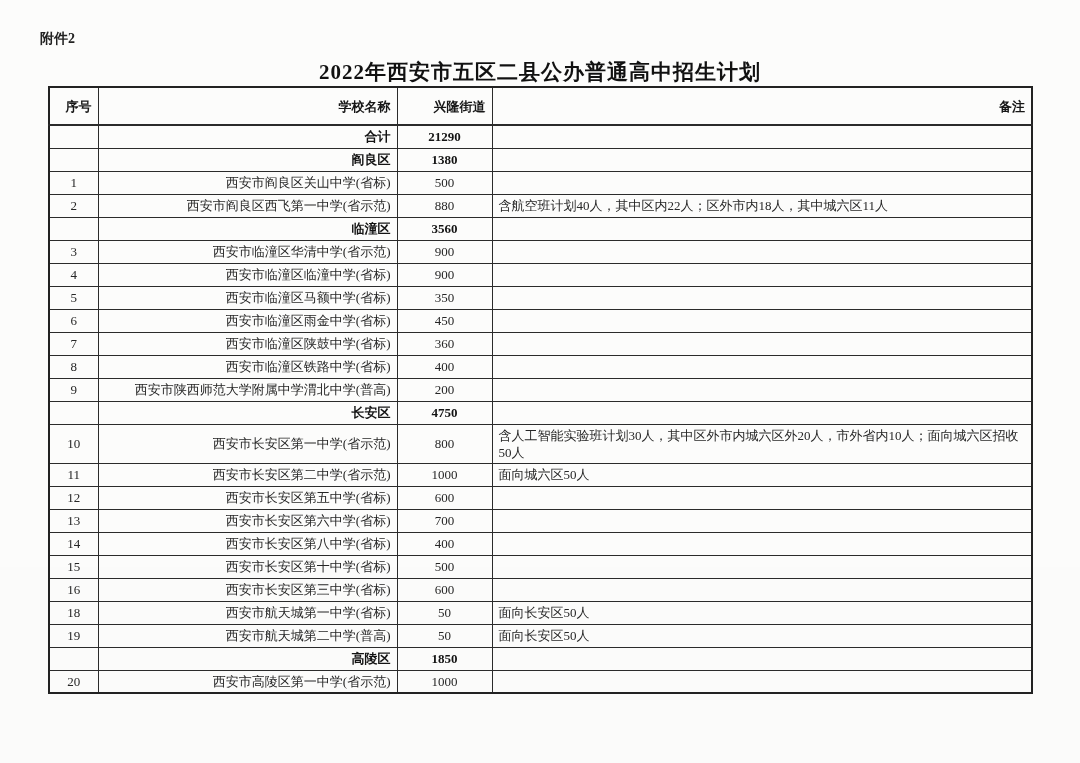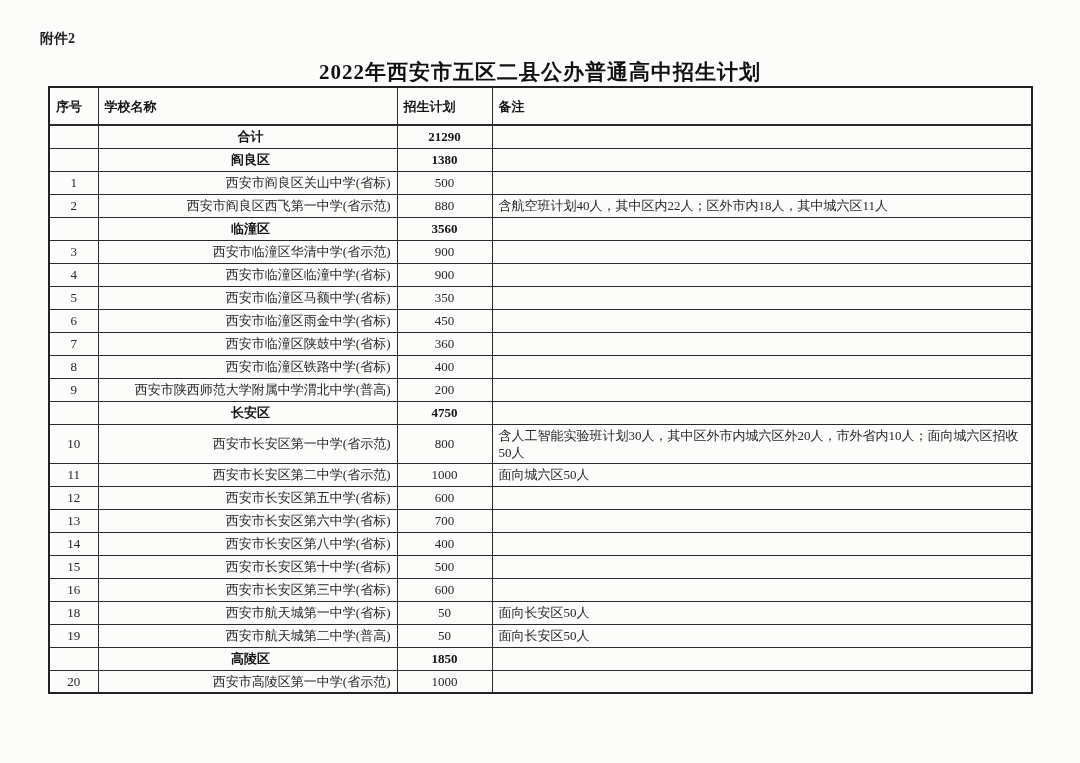--- a/index.html
+++ b/index.html
@@ -40,40 +40,39 @@
   table.enroll th, table.enroll td {
     border: 1px solid #2b2b2b;
     font-size: 13px;
     line-height: 17px;
     padding: 2px 6px;
     vertical-align: middle;
     color: #262626;
   }
   table.enroll thead th {
     font-weight: bold;
-    text-align: left;
+    text-align: right;
     height: 38px;
     border-bottom-width: 2px;
     color: #161616;
   }
   table.enroll { border: 2px solid #222; }
   col.c-no   { width: 49px; }
   col.c-name { width: 299px; }
   col.c-plan { width: 95px; }
   col.c-note { width: 540px; }
   td.c-no   { text-align: center; height: 23px; }
   td.c-name { text-align: right; padding-left: 9px; }
   td.c-plan { text-align: center; }
   td.c-note { text-align: left; padding-left: 9px; }
   tr.row-total td, tr.row-section td {
     font-weight: bold;
     color: #141414;
   }
   tr.row-total td.c-name, tr.row-section td.c-name {
-    text-align: center;
     padding-left: 12px;
   }
 </style>
 </head>
 <body>
 
 <div class="page">
   <div class="attachment">附件2</div>
 
   <h1 class="title">2022年西安市五区二县公办普通高中招生计划</h1>
@@ -82,21 +81,21 @@
     <colgroup>
       <col class="c-no">
       <col class="c-name">
       <col class="c-plan">
       <col class="c-note">
     </colgroup>
     <thead>
       <tr>
         <th>序号</th>
         <th>学校名称</th>
-        <th>招生计划</th>
+        <th>兴隆街道</th>
         <th>备注</th>
       </tr>
     </thead>
     <tbody>
         <tr class="row-total">
     <td class="c-no"></td>
     <td class="c-name">合计</td>
     <td class="c-plan">21290</td>
     <td class="c-note"></td>
   </tr>

